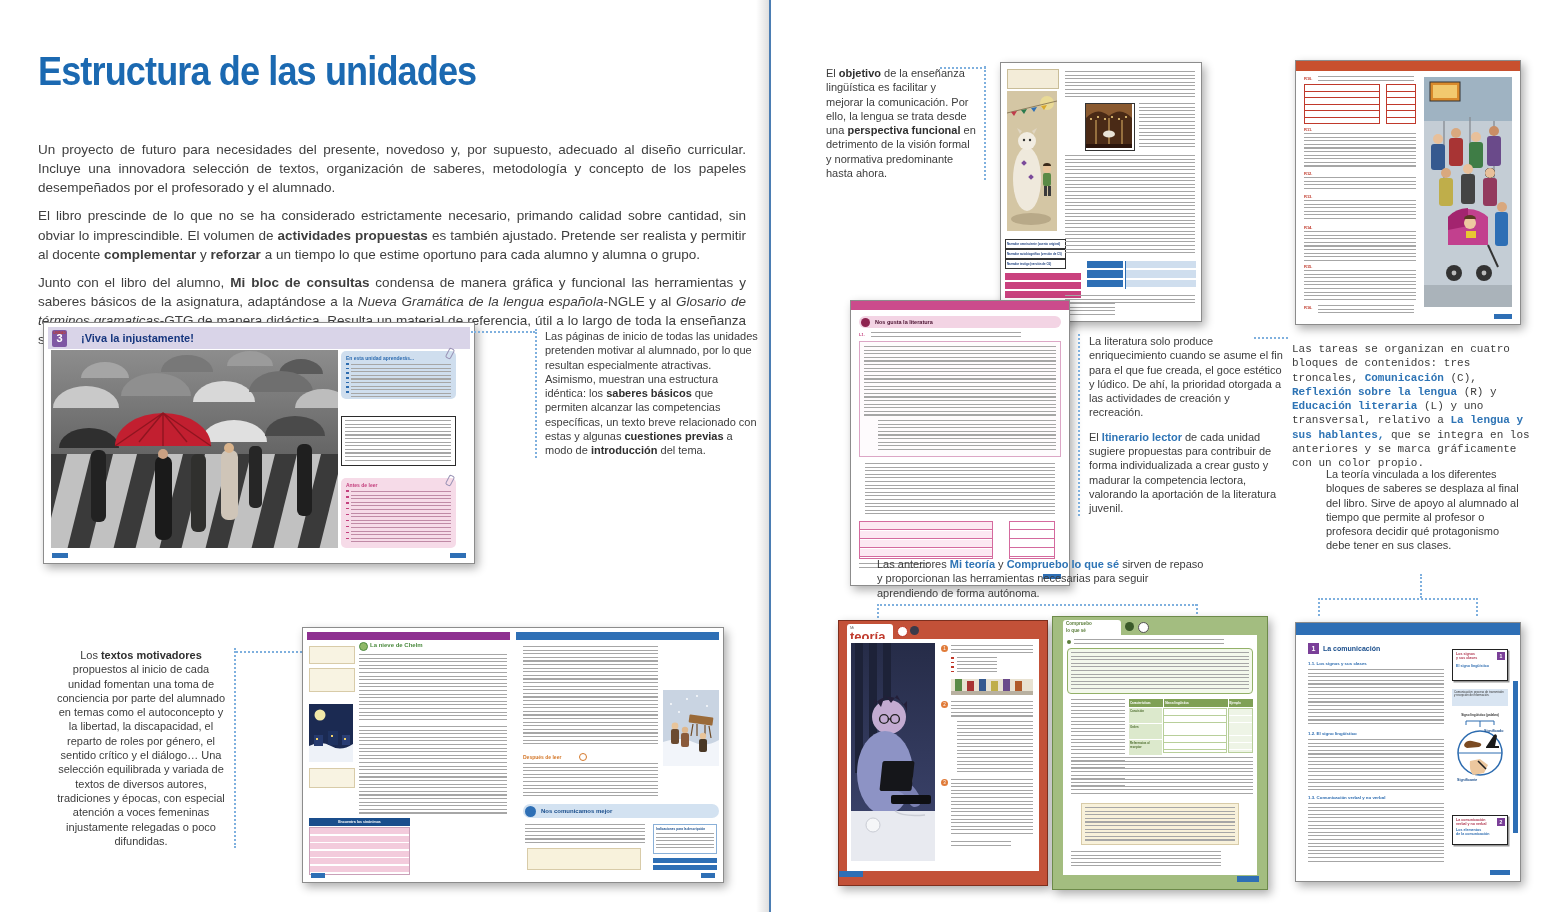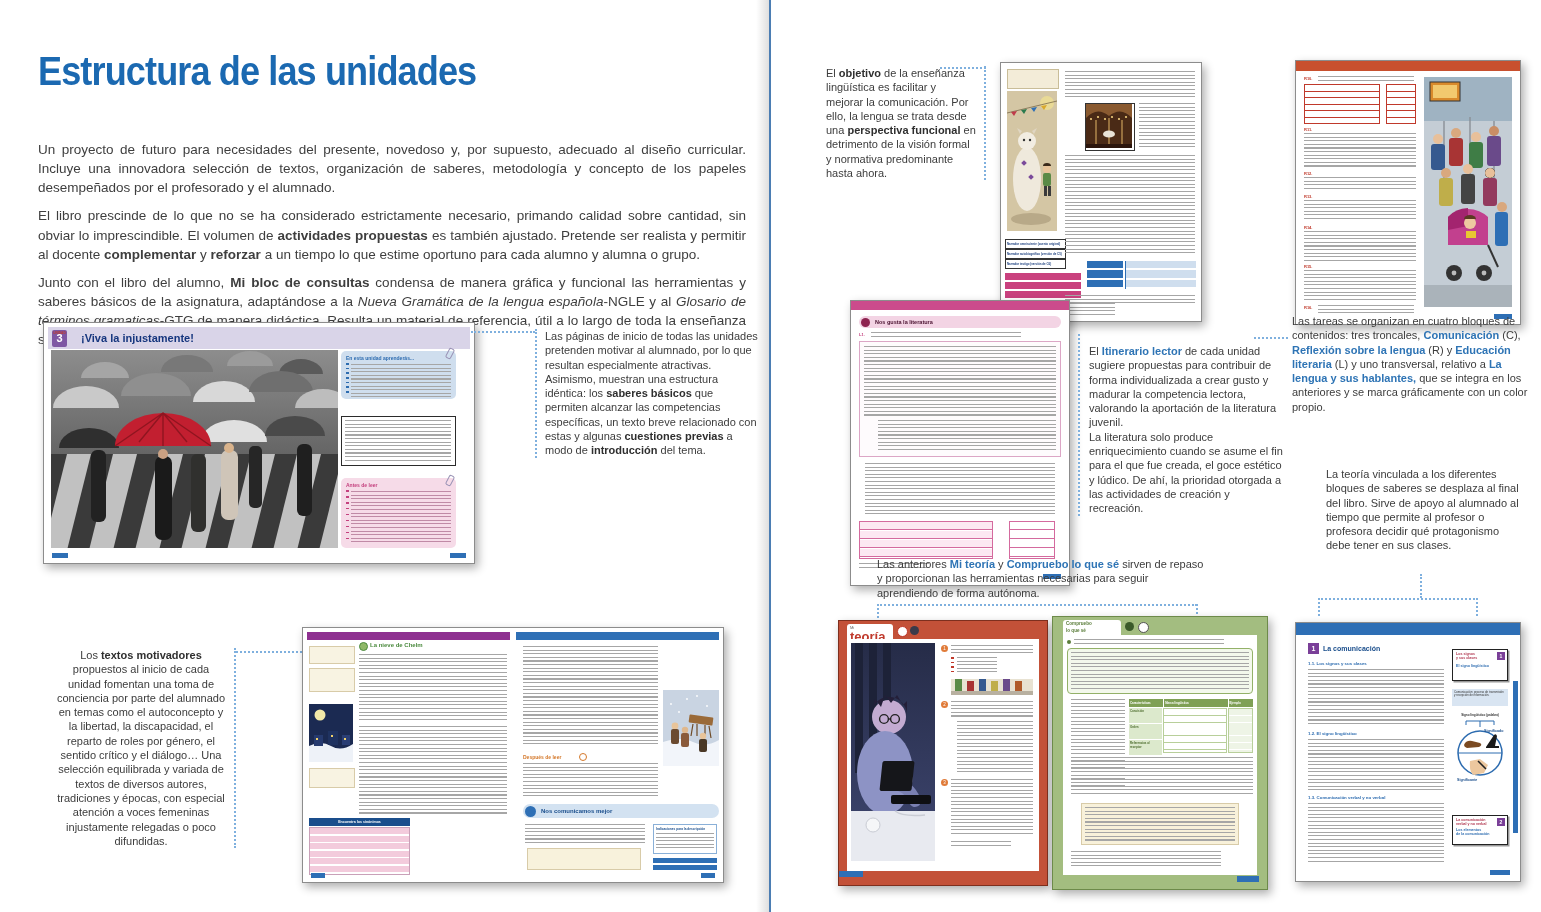--- a/index.html
+++ b/index.html
@@ -335,28 +335,28 @@
     <div class="abs tl" style="left:14px;top:162px;width:190px;height:52px;"></div>
     <div class="abs" style="left:8px;top:220px;width:202px;height:36px;">
       <div style="position:absolute;left:0;top:0;width:132px;height:36px;background:repeating-linear-gradient(to bottom,#fce8f2 0,#fce8f2 7px,#d46a9e 7px,#d46a9e 8px,#fff 8px,#fff 9px);border:1px solid #d46a9e;"></div>
       <div style="position:absolute;left:150px;top:0;width:44px;height:36px;background:repeating-linear-gradient(to bottom,#fff 0,#fff 7px,#d46a9e 7px,#d46a9e 8px,#fff 8px,#fff 9px);border:1px solid #d46a9e;"></div>
     </div>
     <div class="abs tl" style="left:8px;top:262px;width:70px;height:6px;"></div>
     <div class="ptab" style="right:8px;bottom:6px;width:18px;height:5px;"></div>
   </div>
 
   <div class="note" style="left:1078px;top:334px;width:198px;border-left:2px dotted #7fb0de;padding-left:9px;">
+    <div><span>La literatura solo produce enriquecimiento cuando se asume el fin para el que fue creada, el goce estético y lúdico. De ahí, la prioridad otorgada a las actividades de creación y recreación.</span></div>
     <div style="margin-top:10px;">
       <span>El </span><span class="bb">Itinerario lector</span><span> de cada unidad sugiere propuestas para contribuir de forma individualizada a crear gusto y madurar la competencia lectora, valorando la aportación de la literatura juvenil.</span>
     </div>
-    <div><span>La literatura solo produce enriquecimiento cuando se asume el fin para el que fue creada, el goce estético y lúdico. De ahí, la prioridad otorgada a las actividades de creación y recreación.</span></div>
   </div>
 
   <div class="dh" style="left:1254px;top:337px;width:34px;"></div>
-  <div class="note" style="left:1292px;top:314px;width:240px;">
+  <div class="note" style="left:1292px;top:342px;width:240px;font-family:Liberation Mono, monospace;">
     <span>Las tareas se organizan en cuatro bloques de contenidos: tres troncales, </span><span class="bb">Comunicación</span><span> (C), </span><span class="bb">Reflexión sobre la lengua</span><span> (R) y </span><span class="bb">Educación literaria</span><span> (L) y uno transversal, relativo a </span><span class="bb">La lengua y sus hablantes,</span><span> que se integra en los anteriores y se marca gráficamente con un color propio.</span>
   </div>
 
   <div class="note" style="left:1326px;top:467px;width:200px;">
     <span>La teoría vinculada a los diferentes bloques de saberes se desplaza al final del libro. Sirve de apoyo al alumnado al tiempo que permite al profesor o profesora decidir qué protagonismo debe tener en sus clases.</span>
   </div>
   <div class="dv" style="left:1420px;top:574px;height:24px;"></div>
   <div class="dh" style="left:1318px;top:598px;width:160px;"></div>
   <div class="dv" style="left:1318px;top:598px;height:18px;"></div>
   <div class="dv" style="left:1476px;top:598px;height:18px;"></div>

